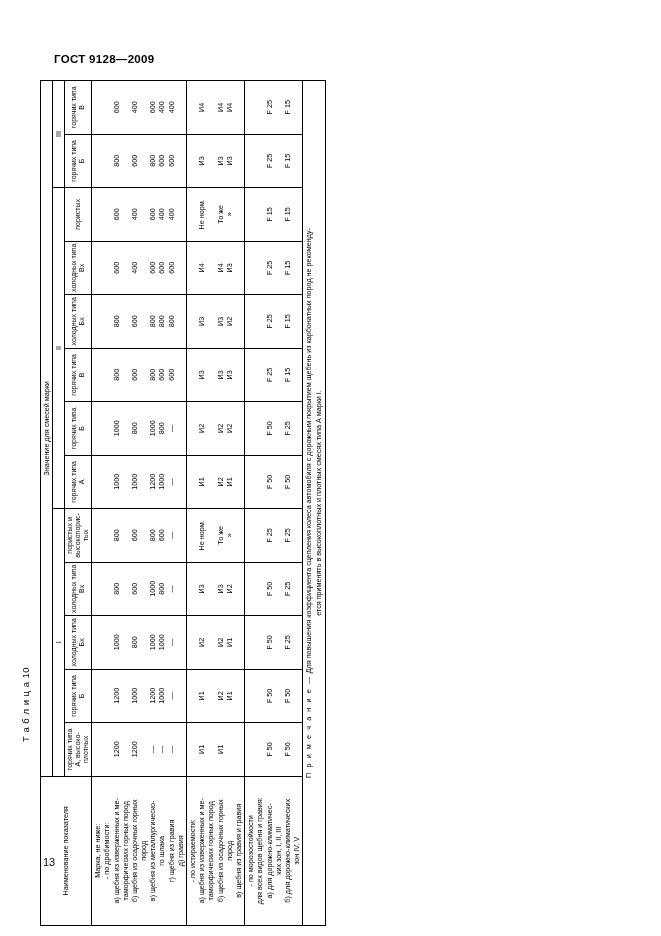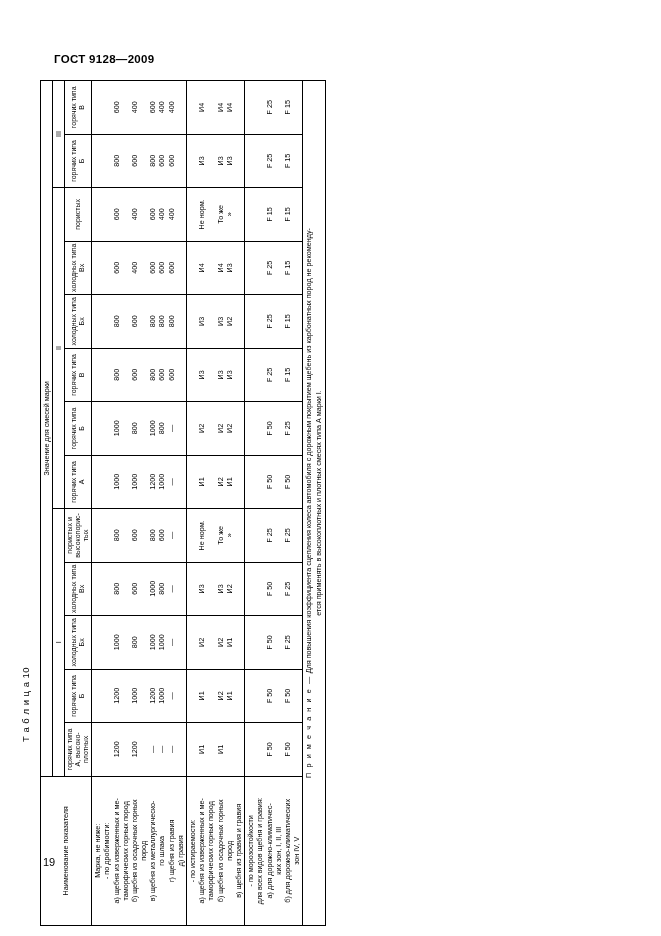--- a/index.html
+++ b/index.html
@@ -78,21 +78,21 @@
   }
   td.note .lead{letter-spacing:1.6px;}
 
   .tworow{display:block;line-height:1.15;}
   .hdr-small{font-size:7px;line-height:1.15;}
 </style>
 </head>
 <body>
 
 <div id="page-header">ГОСТ 9128—2009</div>
-<div id="page-number">19</div>
+<div id="page-number">13</div>
 <div id="table-caption">Т а б л и ц а  10</div>
 
 <div id="rot-wrap">
   <table class="gost">
     <colgroup>
       <col style="width:148px">
       <col span="13" style="width:53px">
     </colgroup>
 
     <thead>

